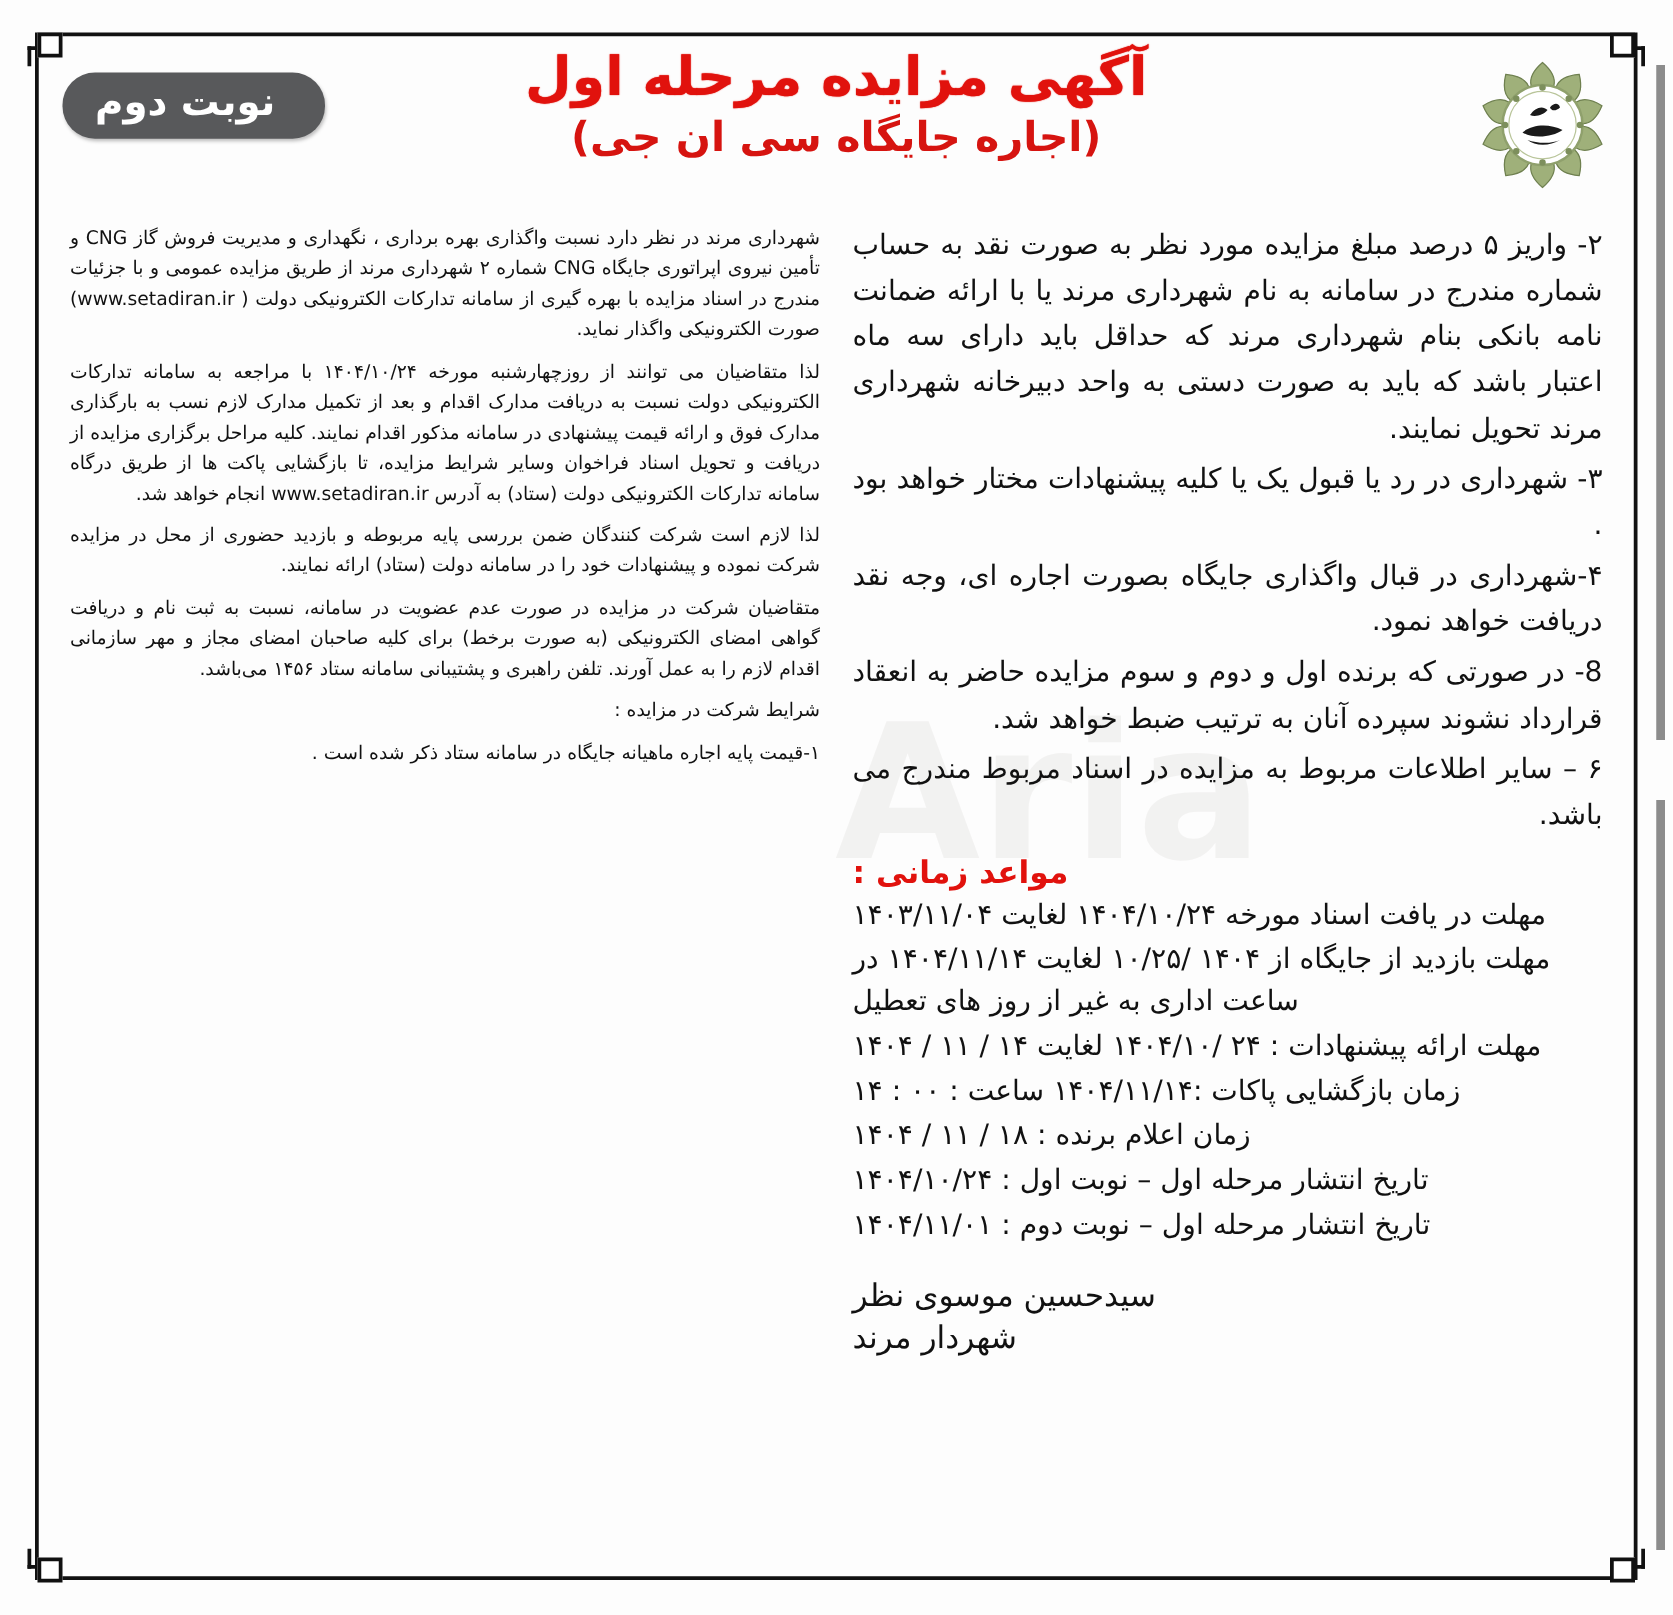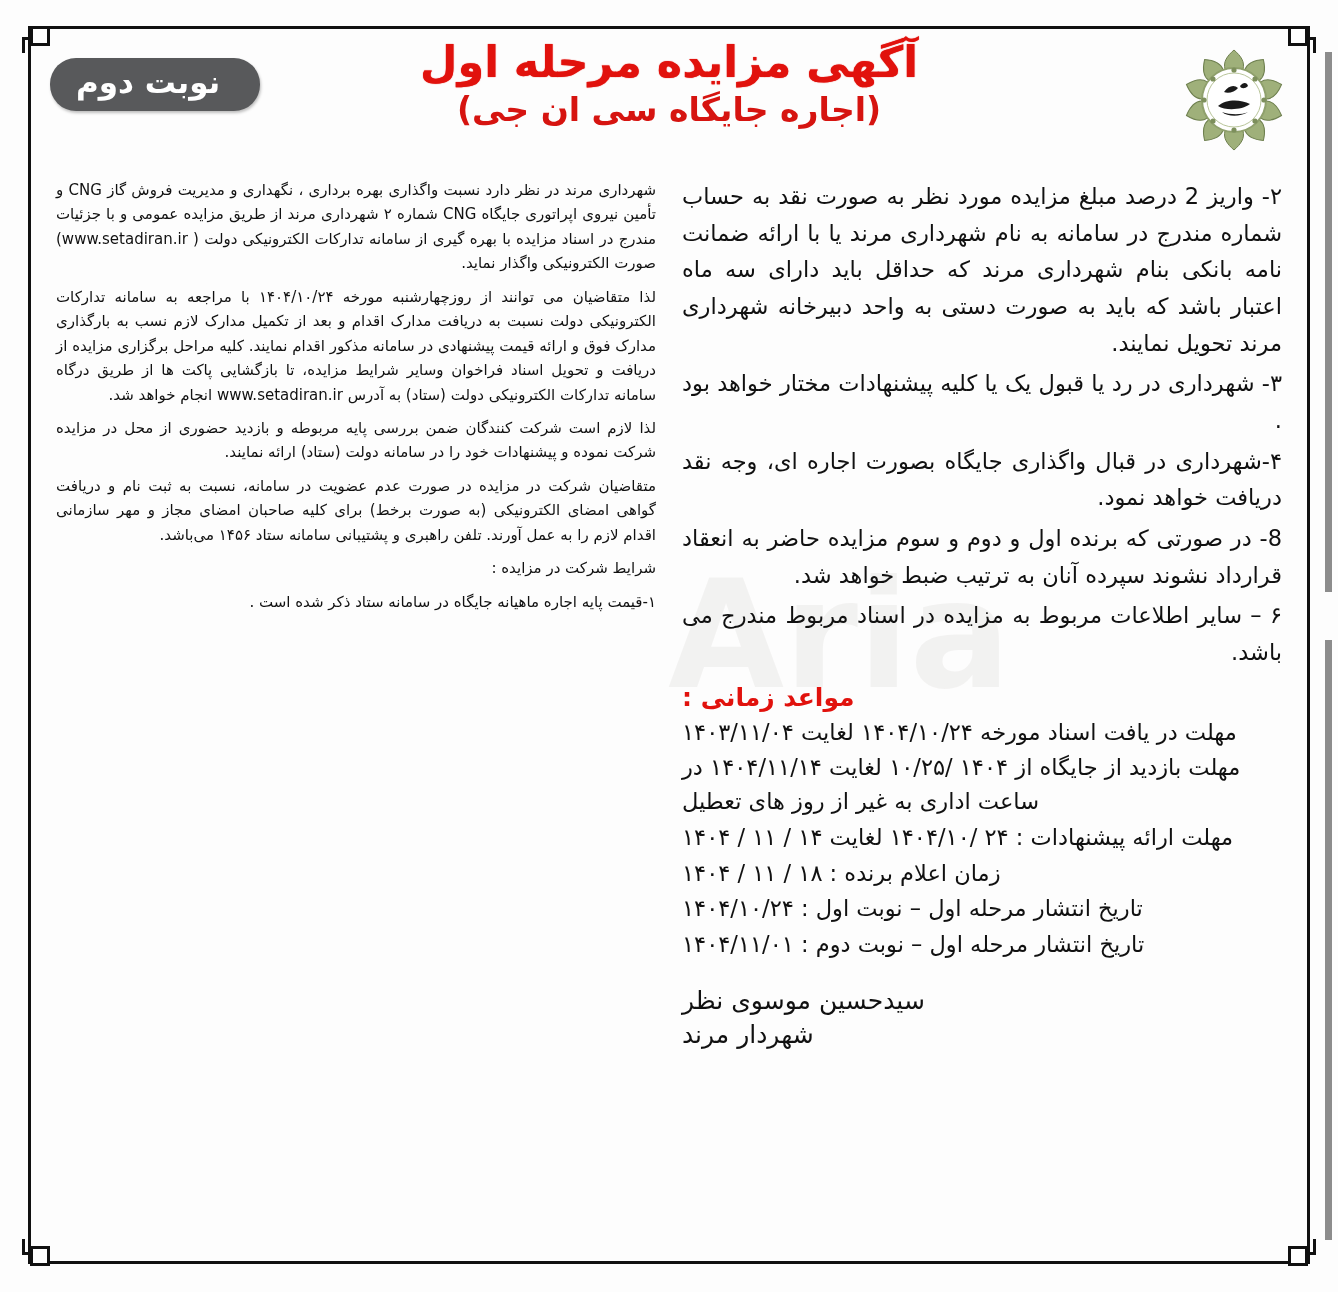--- a/index.html
+++ b/index.html
@@ -247,31 +247,32 @@
     <div class="col" id="col-right">
       <p class="para">شهرداری مرند در نظر دارد نسبت واگذاری بهره برداری ، نگهداری و مدیریت فروش گاز CNG و تأمین نیروی اپراتوری جایگاه CNG شماره ۲ شهرداری مرند از طریق مزایده عمومی و با جزئیات مندرج در اسناد مزایده با بهره گیری از سامانه تدارکات الکترونیکی دولت ( www.setadiran.ir) صورت الکترونیکی واگذار نماید.</p>
       <p class="para">لذا متقاضیان می توانند از روزچهارشنبه مورخه ۱۴۰۴/۱۰/۲۴ با مراجعه به سامانه تدارکات الکترونیکی دولت نسبت به دریافت مدارک اقدام و بعد از تکمیل مدارک لازم نسب به بارگذاری مدارک فوق و ارائه قیمت پیشنهادی در سامانه مذکور اقدام نمایند. کلیه مراحل برگزاری مزایده از دریافت و تحویل اسناد فراخوان وسایر شرایط مزایده، تا بازگشایی پاکت ها از طریق درگاه سامانه تدارکات الکترونیکی دولت (ستاد) به آدرس www.setadiran.ir انجام خواهد شد.</p>
       <p class="para">لذا لازم است شرکت کنندگان ضمن بررسی پایه مربوطه و بازدید حضوری از محل در مزایده شرکت نموده و پیشنهادات خود را در سامانه دولت (ستاد) ارائه نمایند.</p>
       <p class="para">متقاضیان شرکت در مزایده در صورت عدم عضویت در سامانه، نسبت به ثبت نام و دریافت گواهی امضای الکترونیکی (به صورت برخط) برای کلیه صاحبان امضای مجاز و مهر سازمانی اقدام لازم را به عمل آورند. تلفن راهبری و پشتیبانی سامانه ستاد ۱۴۵۶ می‌باشد.</p>
       <p class="para last-center">شرایط شرکت در مزایده :</p>
       <p class="para last-center">۱-قیمت پایه اجاره ماهیانه جایگاه در سامانه ستاد ذکر شده است .</p>
     </div>
 
     <div class="col" id="col-left">
-      <p class="para-l">۲- واریز 2 درصد مبلغ مزایده مورد نظر به صورت نقد به حساب شماره مندرج در سامانه به نام شهرداری مرند یا با ارائه ضمانت نامه بانکی بنام شهرداری مرند که حداقل باید دارای سه ماه اعتبار باشد که باید به صورت دستی به واحد دبیرخانه شهرداری مرند تحویل نمایند.</p>
+      <p class="para-l">۲- واریز ۵ درصد مبلغ مزایده مورد نظر به صورت نقد به حساب شماره مندرج در سامانه به نام شهرداری مرند یا با ارائه ضمانت نامه بانکی بنام شهرداری مرند که حداقل باید دارای سه ماه اعتبار باشد که باید به صورت دستی به واحد دبیرخانه شهرداری مرند تحویل نمایند.</p>
       <p class="para-l">۳- شهرداری در رد یا قبول یک یا کلیه پیشنهادات مختار خواهد بود .</p>
       <p class="para-l">۴-شهرداری در قبال واگذاری جایگاه بصورت اجاره ای، وجه نقد دریافت خواهد نمود.</p>
       <p class="para-l">8- در صورتی که برنده اول و دوم و سوم مزایده حاضر به انعقاد قرارداد نشوند سپرده آنان به ترتیب ضبط خواهد شد.</p>
       <p class="para-l">۶ – سایر اطلاعات مربوط به مزایده در اسناد مربوط مندرج می باشد.</p>
 
       <div class="sec-head">مواعد زمانی :</div>
 
       <div class="date-line">مهلت در یافت اسناد مورخه ۱۴۰۴/۱۰/۲۴ لغایت ۱۴۰۳/۱۱/۰۴</div>
       <div class="date-line">مهلت بازدید از جایگاه از ۱۴۰۴ /۱۰/۲۵ لغایت ۱۴۰۴/۱۱/۱۴ در ساعت اداری به غیر از روز های تعطیل</div>
       <div class="date-line">مهلت ارائه پیشنهادات : ۲۴ /۱۴۰۴/۱۰ لغایت ۱۴ / ۱۱ / ۱۴۰۴</div>
+      <div class="date-line">زمان بازگشایی پاکات :۱۴۰۴/۱۱/۱۴ ساعت : ۰۰ : ۱۴</div>
       <div class="date-line">زمان اعلام برنده : ۱۸ / ۱۱ / ۱۴۰۴</div>
       <div class="date-line">تاریخ انتشار مرحله اول – نوبت اول : ۱۴۰۴/۱۰/۲۴</div>
       <div class="date-line">تاریخ انتشار مرحله اول – نوبت دوم : ۱۴۰۴/۱۱/۰۱</div>
 
       <div class="signature">
         <div>سیدحسین موسوی نظر</div>
         <div>شهردار مرند</div>
       </div>
     </div>
 

